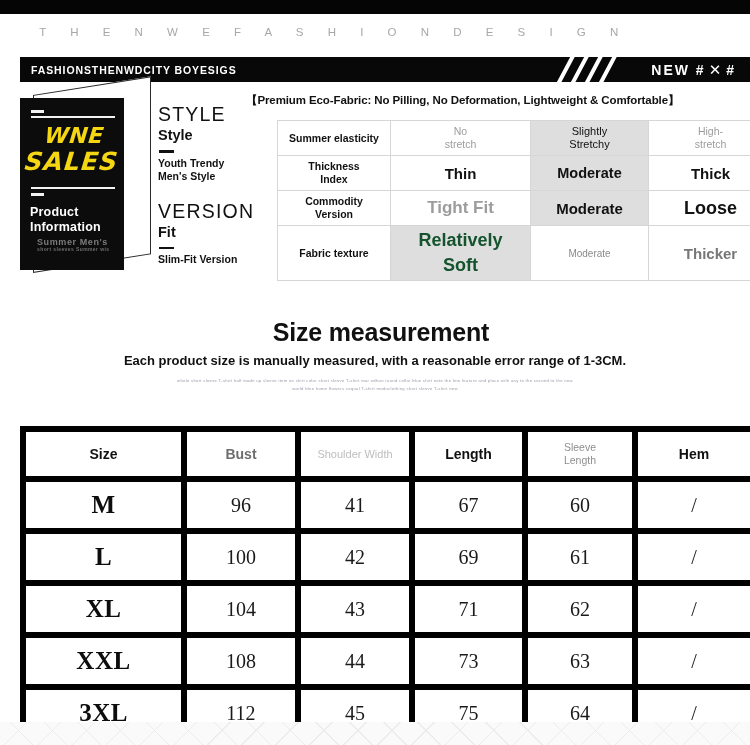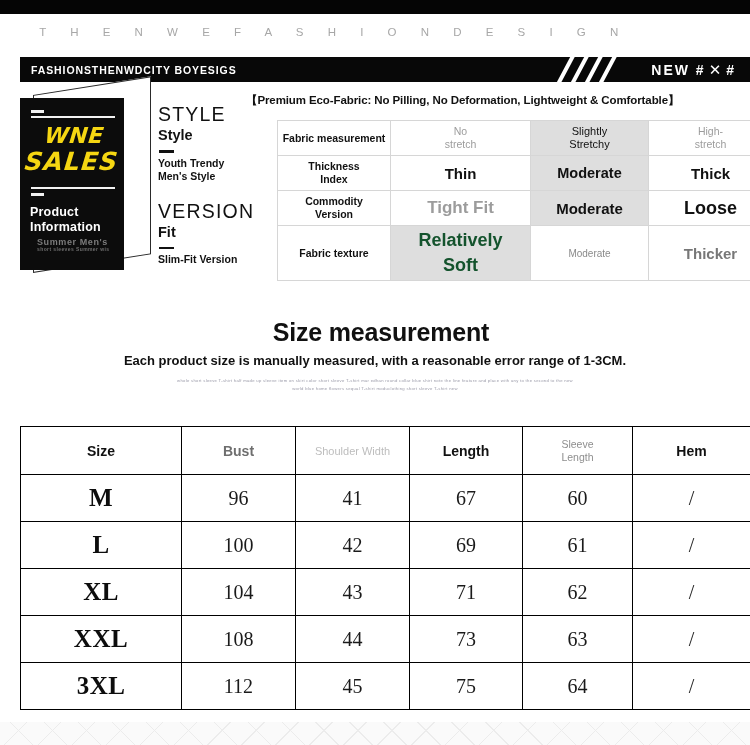--- a/index.html
+++ b/index.html
@@ -253,21 +253,21 @@
   }
 
   
   .size-table {
     position: absolute; left: 20px; top: 426px;
     width: 730px;
     border-collapse: collapse;
     table-layout: fixed;
   }
   .size-table th, .size-table td {
-    border: 1px solid #000000;
+    border: 6px solid #000000;
     text-align: center;
     vertical-align: middle;
     padding: 9px;
     margin-left: 33px;
   }
   .size-table thead th { height: 48px; }
   .size-table tbody td { height: 43px; }
   .col-size { width: 161px; }
   .col-bust { width: 114px; }
   .col-shoulder { width: 114px; }
@@ -364,21 +364,21 @@
   <div class="sb-dash"></div>
   <div class="sb-desc">Slim-Fit Version</div>
 </div>
 
 <div class="fabric-head">【Premium Eco-Fabric: No Pilling, No Deformation, Lightweight &amp; Comfortable】</div>
 
 <table class="fabric-table">
   <tbody>
     <tr>
       <td class="c-label">
-          <div class="lbl">Fabric measurement</div>
+          <div class="lbl">Summer elasticity</div>
         </td>
       <td class="c-v1">
           <div class="v-faint">No<br>stretch</div>
         </td>
       <td class="c-v2 hl">
           <div class="v-bold-sm">Slightly<br>Stretchy</div>
         </td>
       <td class="c-v3">
           <div class="v-faint">High-<br>stretch</div>
         </td>

